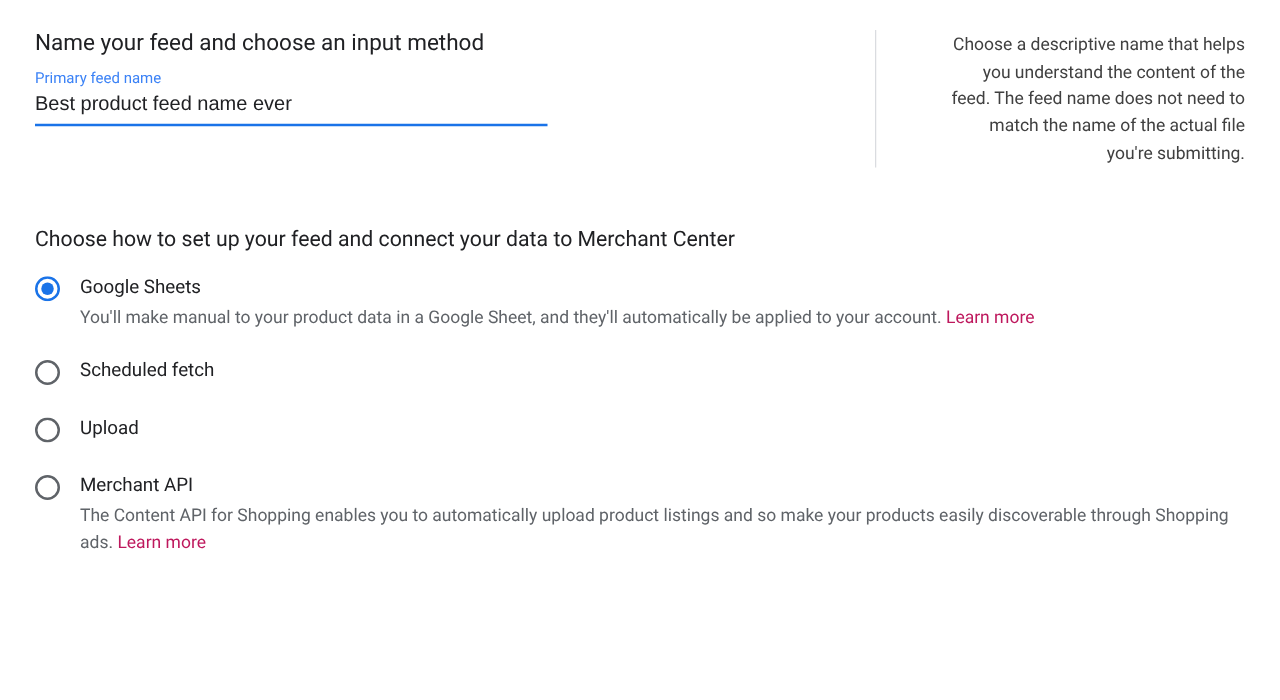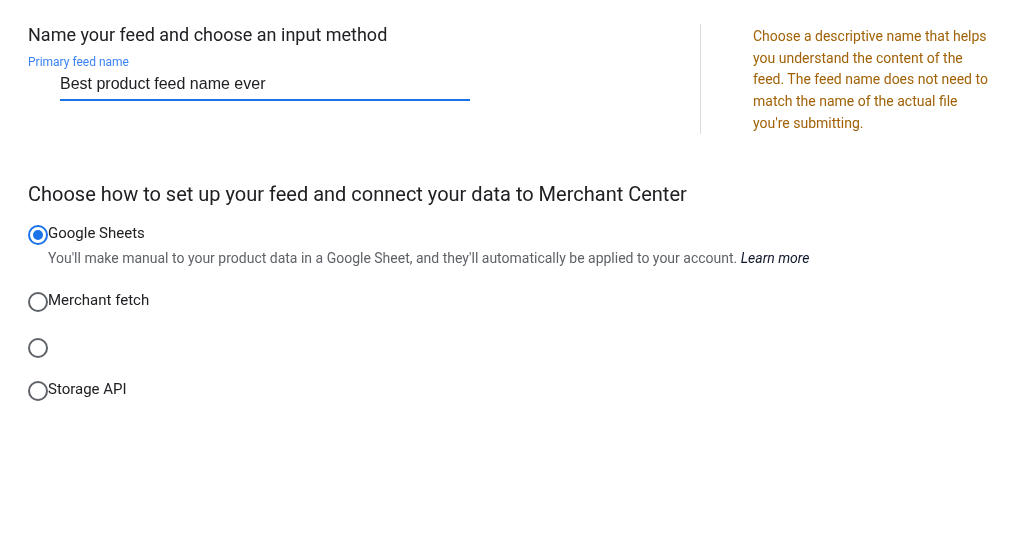--- a/index.html
+++ b/index.html
@@ -26,54 +26,55 @@
     margin-bottom: 10px;
   }
   .field-label {
     font-size: 12px;
     color: #3b82f6;
     margin-bottom: 2px;
   }
   .text-input-wrap {
     position: relative;
     width: 410px;
-    margin-left: 32px;
   }
   .text-input {
     width: 100%;
     border: none;
     border-bottom: 2px solid #1a73e8;
     font-size: 16px;
     padding: 4px 0 6px 0;
     outline: none;
     color: #202124;
     background: transparent;
   }
   .divider {
     width: 1px;
     background: #dadce0;
     align-self: stretch;
     margin: 0 4px;
   }
   .help-text {
     flex: 1;
-    color: #a16207;
+    color: #404040;
     font-size: 14px;
     line-height: 1.55;
     padding-top: 2px;
+    text-align: right;
   }
   .subheading {
-    font-size: 20px;
+    font-size: 17px;
     color: #202124;
     margin-bottom: 18px;
   }
   .options { }
   .option {
     display: flex;
     align-items: flex-start;
+    gap: 16px;
     margin-bottom: 22px;
   }
   .radio {
     flex: 0 0 20px;
     width: 20px;
     height: 20px;
     margin-top: 1px;
     cursor: pointer;
   }
   .radio svg { display: block; }
@@ -82,23 +83,22 @@
     font-size: 15px;
     color: #202124;
     margin-bottom: 6px;
   }
   .opt-desc {
     font-size: 14px;
     color: #5f6368;
     line-height: 1.5;
   }
   .learn-more {
-    color: #0f172a;
+    color: #be185d;
     cursor: pointer;
-    font-style: italic;
   }
 </style>
 </head>
 <body>
 
 <div class="top">
   <div class="left-col">
     <div class="heading">Name your feed and choose an input method</div>
     <div class="field-label">Primary feed name</div>
     <div class="text-input-wrap">
@@ -124,35 +124,37 @@
         <div class="opt-desc"><span>You'll make manual to your product data in a Google Sheet, and they'll automatically be applied to your account.</span> <span class="learn-more">Learn more</span></div>
       </div>
     </div>
     <div class="option">
       <div class="radio">
         <svg width="20" height="20" viewBox="0 0 20 20">
           <circle cx="10" cy="10" r="9" fill="none" stroke="#5f6368" stroke-width="2"></circle>
         </svg>
       </div>
       <div class="opt-body">
-        <div class="opt-title">Merchant fetch</div>
+        <div class="opt-title">Scheduled fetch</div>
       </div>
     </div>
     <div class="option">
       <div class="radio">
         <svg width="20" height="20" viewBox="0 0 20 20">
           <circle cx="10" cy="10" r="9" fill="none" stroke="#5f6368" stroke-width="2"></circle>
         </svg>
       </div>
       <div class="opt-body">
+        <div class="opt-title">Upload</div>
       </div>
     </div>
     <div class="option">
       <div class="radio">
         <svg width="20" height="20" viewBox="0 0 20 20">
           <circle cx="10" cy="10" r="9" fill="none" stroke="#5f6368" stroke-width="2"></circle>
         </svg>
       </div>
       <div class="opt-body">
-        <div class="opt-title">Storage API</div>
+        <div class="opt-title">Merchant API</div>
+        <div class="opt-desc"><span>The Content API for Shopping enables you to automatically upload product listings and so make your products easily discoverable through Shopping ads.</span> <span class="learn-more">Learn more</span></div>
       </div>
     </div>
   </div>
 
 </body></html>

